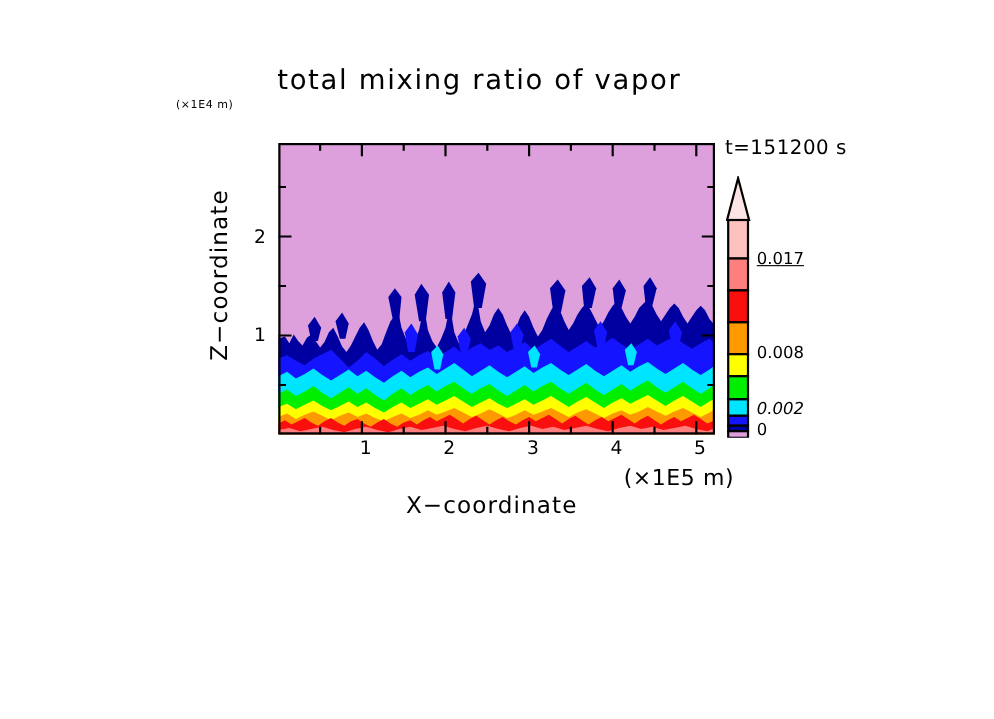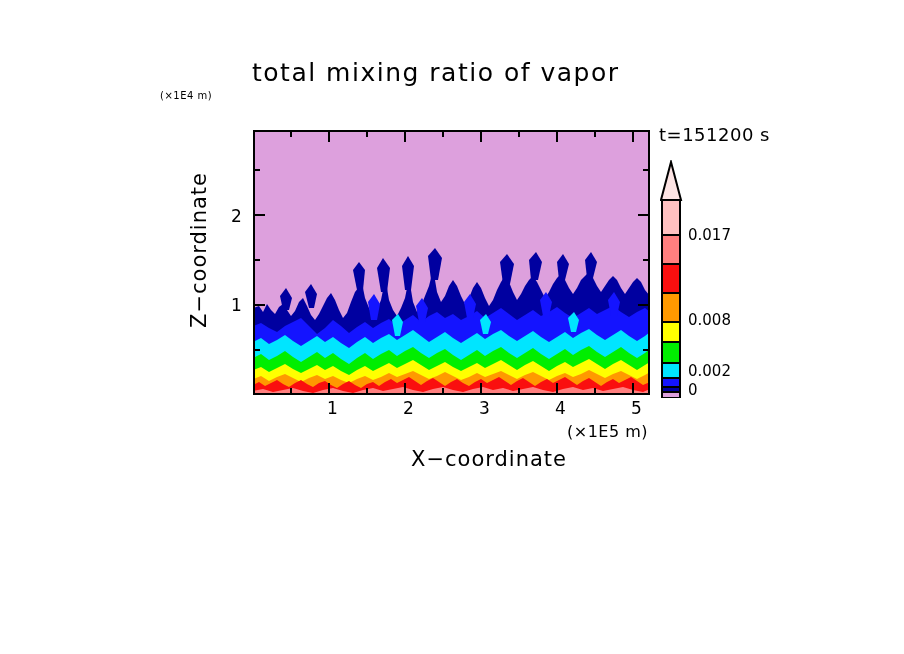--- a/index.html
+++ b/index.html
@@ -38,28 +38,27 @@
     font-size: 10px;
   }
   #time-label {
     left: 659px;
     top: 124px;
     font-size: 18px;
   }
   #x-unit-label {
     left: 567px;
     top: 422px;
-    font-size: 16px;
+    font-size: 20px;
   }
   #x-axis-title {
     left: 369px;
     top: 447px;
     font-size: 21px;
     letter-spacing: 1px;
-    margin-left: 42px;
   }
   #y-axis-title {
     left: 187px;
     top: 170px;
     font-size: 21px;
     letter-spacing: 1px;
     transform-origin: 0 0;
     transform: rotate(-90deg) translate(-170px, 0);
     width: 180px;
     text-align: center;
@@ -300,18 +299,18 @@
         <rect x="2" y="162" width="18" height="20" fill="#ffff00"></rect>
         <rect x="2" y="182" width="18" height="21" fill="#00ee00"></rect>
         <rect x="2" y="203" width="18" height="15" fill="#00e5ff"></rect>
         <rect x="2" y="218" width="18" height="9" fill="#1414ff"></rect>
         <rect x="2" y="227" width="18" height="5" fill="#0000a0"></rect>
         <rect x="2" y="232" width="18" height="6" fill="#dda0dd"></rect>
       </g>
     </svg>
   </div>
 
-  <div class="cb-label" style="left:688px; top:226px;">0.017</div>
+  <div class="cb-label" style="left:688px; top:226px;text-decoration:underline;">0.017</div>
   <div class="cb-label" style="left:688px; top:311px;text-align:center;">0.008</div>
-  <div class="cb-label" style="left:688px; top:362px;">0.002</div>
+  <div class="cb-label" style="left:688px; top:362px;font-style:italic;">0.002</div>
   <div class="cb-label" style="left:688px; top:381px;">0</div>
 
 </div>
 
 </body></html>

